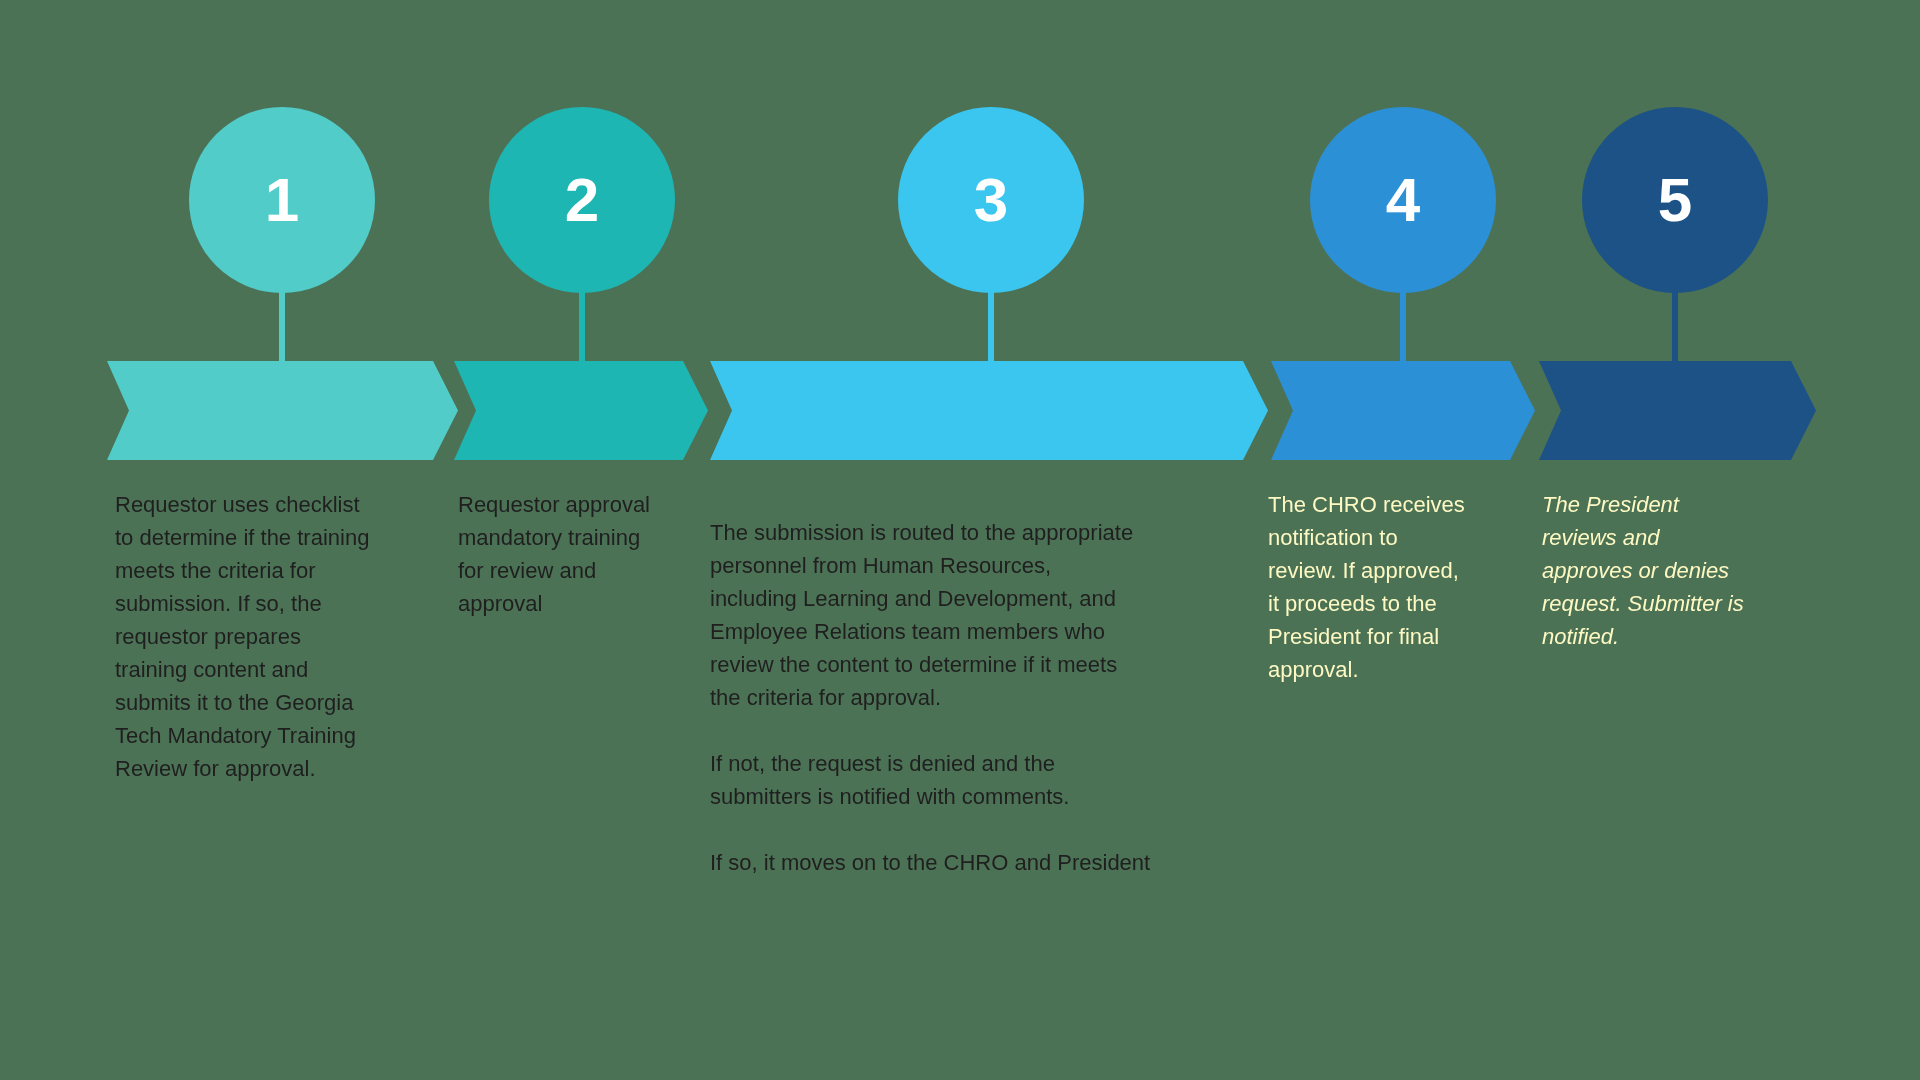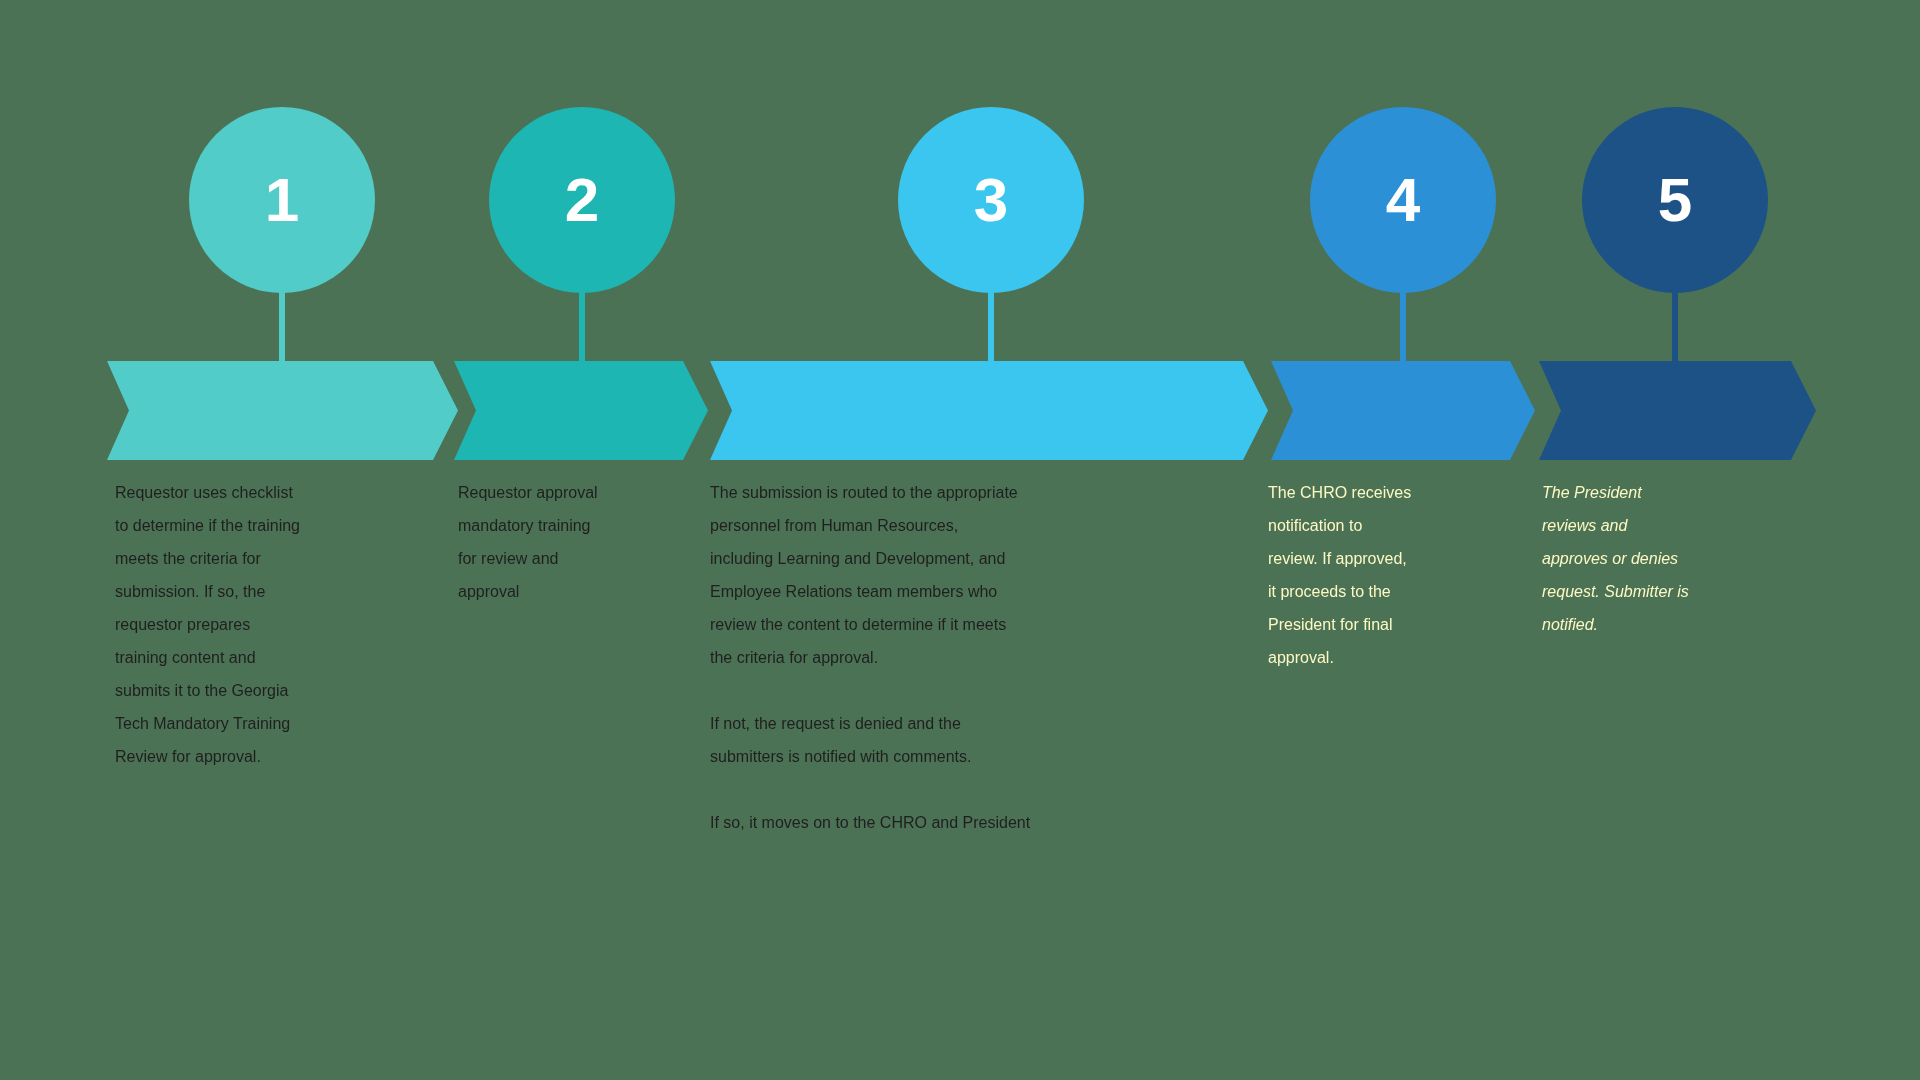--- a/index.html
+++ b/index.html
@@ -43,22 +43,22 @@
   }
   .chevron {
     position: absolute;
     top: 361px;
     height: 99px;
     z-index: 2;
     clip-path: polygon(0 0, calc(100% - 25px) 0, 100% 50%, calc(100% - 25px) 100%, 0 100%, 22px 50%);
   }
   .desc {
     position: absolute;
-    top: 476px;
-    font-size: 16px;
+    top: 488px;
+    font-size: 22px;
     line-height: 33px;
     white-space: pre;
     z-index: 2;
   }
 </style>
 </head>
 <body style="background-color: rgb(76, 114, 86);">
 
 <div class="stage">
 
@@ -90,21 +90,21 @@
 for review and
 approval</div>
   </div>
 
   <div>
     <div class="stem" style="left: 988px; background-color: rgb(58, 198, 238);"></div>
     <div class="chevron" style="left: 710px; width: 558px; background-color: rgb(58, 198, 238);"></div>
     <div class="circle" style="left: 898px; background-color: rgb(58, 198, 238);">
       <span class="num" style="color: rgb(255, 255, 255);">3</span>
     </div>
-    <div class="desc" style="left: 710px; width: 520px; color: rgb(31, 31, 31);">The submission is routed to the appropriate
+    <div class="desc" style="left: 710px; width: 520px; color: rgb(31, 31, 31); margin-top: 28px;">The submission is routed to the appropriate
 personnel from Human Resources,
 including Learning and Development, and
 Employee Relations team members who
 review the content to determine if it meets
 the criteria for approval.
 
 If not, the request is denied and the
 submitters is notified with comments.
 
 If so, it moves on to the CHRO and President</div>

